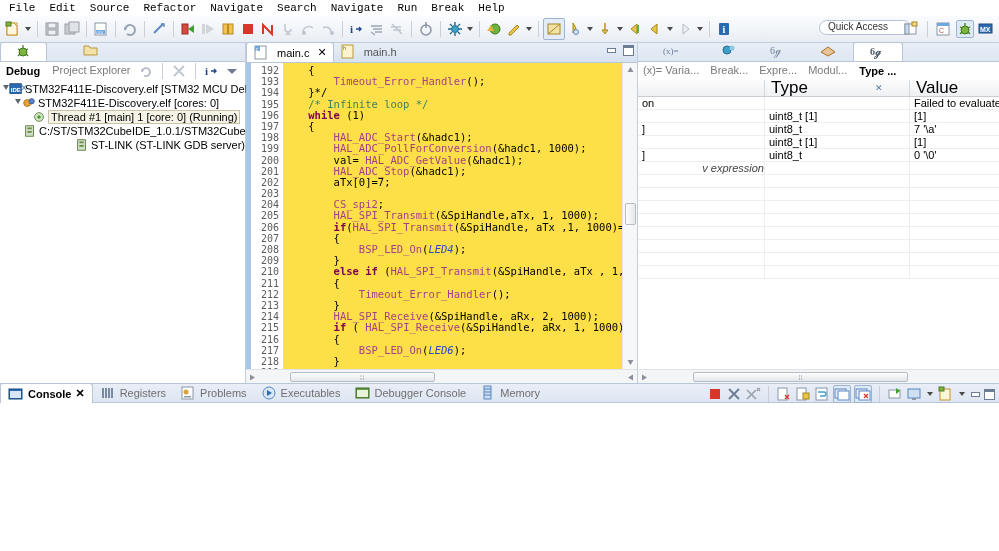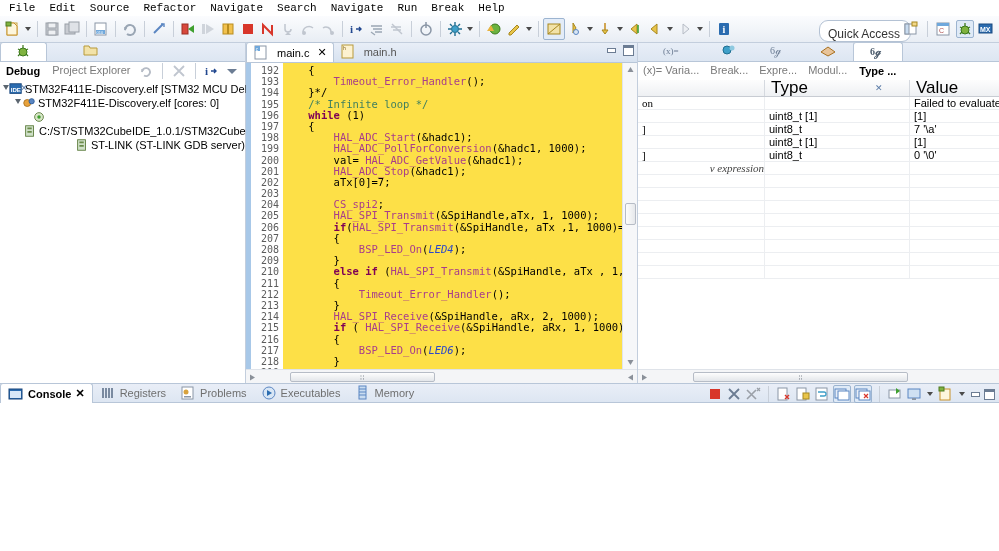--- a/index.html
+++ b/index.html
@@ -40,26 +40,26 @@
   .tb-arrow {
     width: 0; height: 0; margin-left: 2px; margin-right:2px;
     border-left: 3px solid transparent; border-right: 3px solid transparent;
     border-top: 4px solid #4a4a4a;
   }
   .ico { width:16px; height:16px; display:block; }
 
   
   .quickaccess {
     position:absolute; right: 88px; top: 4px;
-    width: 92px; height: 22px;
+    width: 92px; height: 15px;
     background: #ffffff;
     border: 1px solid #b4c2d4;
     border-radius: 9px;
-    font-size: 12px; color:#333;
-    display:flex; align-items:flex-end; padding-left:8px;
+    font-size: 10px; color:#333;
+    display:flex; align-items:flex-start; padding-left:8px;
   }
   .persp {
     position:absolute; right: 4px; top: 4px;
     display:flex; align-items:center; gap:3px;
   }
   .persp .pbtn { width:18px; height:18px; display:flex; align-items:center; justify-content:center; }
   .persp .pbtn.active { background:#dfeaf7; border:1px solid #9cb4d0; border-radius:2px; }
 
   
   .workbench { position:relative; height: 340px; display:flex; background:#fff; }
@@ -175,21 +175,21 @@
   }
 
   
   #right-view { flex:1; display:flex; flex-direction:column; }
   .tbl { flex:1; display:flex; flex-direction:column; background:#fff; overflow:hidden; }
   .thead { display:flex; height:17px; background:linear-gradient(to bottom,#fdfdfd,#eef0f3); border-bottom:1px solid #c8ccd3; }
   .th {
     font-size:17px; line-height:16px; padding-left:6px;
     border-right:1px solid #d5d9df; color:#000; white-space:nowrap; overflow:hidden;
   }
-  .c1 { width:127px;font-family:Liberation Serif, serif; } .c2 { width:145px; } .c3 { flex:1; }
+  .c1 { width:127px; } .c2 { width:145px; } .c3 { flex:1; }
   .trw { display:flex; height:13px; border-bottom:1px solid #eceef1; }
   .td { font-size:11px; line-height:13px; padding-left:4px; border-right:1px solid #eceef1; white-space:nowrap; overflow:hidden; }
   .td.ital { font-style:italic; color:#444;text-align:right; }
 
   
   .consolebar {
     height: 20px; display:flex; align-items:center;
     background: linear-gradient(to bottom,#e9eef7 0%,#dde6f2 100%);
     border-top:1px solid #b8c6d8; border-bottom:1px solid #b8c6d8;
     position:relative;
@@ -518,20 +518,21 @@
             <span class="tlabeltxt">STM32F411E-Discovery.elf [cores: 0]</span>
           </div>
           <div class="trow sel" style="padding-left: 20px;">
             <span class="twist"></span>
             <span class="tico">
               <svg class="ico" viewBox="0 0 16 16">
                 <circle cx="8" cy="8" r="5" fill="#d8e6c8" stroke="#5a7a3a"></circle>
                 <circle cx="8" cy="8" r="2" fill="#3fa02f"></circle>
               </svg>
             </span>
+            <span class="tlabeltxt">Thread #1 [main] 1 [core: 0] (Running)</span>
           </div>
           <div class="trow" style="padding-left: 20px;">
             <span class="twist"></span>
             <span class="tico">
               <svg class="ico" viewBox="0 0 16 16">
                 <rect x="3" y="2" width="9" height="12" fill="#cfe0c8" stroke="#5a7a3a"></rect>
                 <rect x="5" y="4" width="5" height="2" fill="#6b8a4a"></rect>
                 <rect x="5" y="8" width="5" height="2" fill="#6b8a4a"></rect>
               </svg>
             </span>
@@ -897,20 +898,29 @@
           <svg class="ico" viewBox="0 0 16 16">
             <circle cx="8" cy="8" r="6" fill="#d8e6f5" stroke="#5b86c2"></circle>
             <path d="M6 5l5 3-5 3z" fill="#2b6cb0"></path>
           </svg>
         </span>
         <span class="tlabel">Executables</span>
       </div>
       <div class="ctab">
         <span style="display: flex; align-items: center;">
           <svg class="ico" viewBox="0 0 16 16">
+            <rect x="1" y="3" width="13" height="10" fill="#6b9a4a" stroke="#3c6a1d"></rect>
+            <rect x="2" y="5" width="11" height="7" fill="#e8f2d8"></rect>
+          </svg>
+        </span>
+        <span class="tlabel">Debugger Console</span>
+      </div>
+      <div class="ctab">
+        <span style="display: flex; align-items: center;">
+          <svg class="ico" viewBox="0 0 16 16">
             <rect x="4" y="1" width="7" height="13" fill="#c9dcf0" stroke="#5b86c2"></rect>
             <path d="M4 4h7M4 7h7M4 10h7" stroke="#5b86c2"></path>
           </svg>
         </span>
         <span class="tlabel">Memory</span>
       </div>
     </div>
 
   <div class="blank"></div>
 </div>

